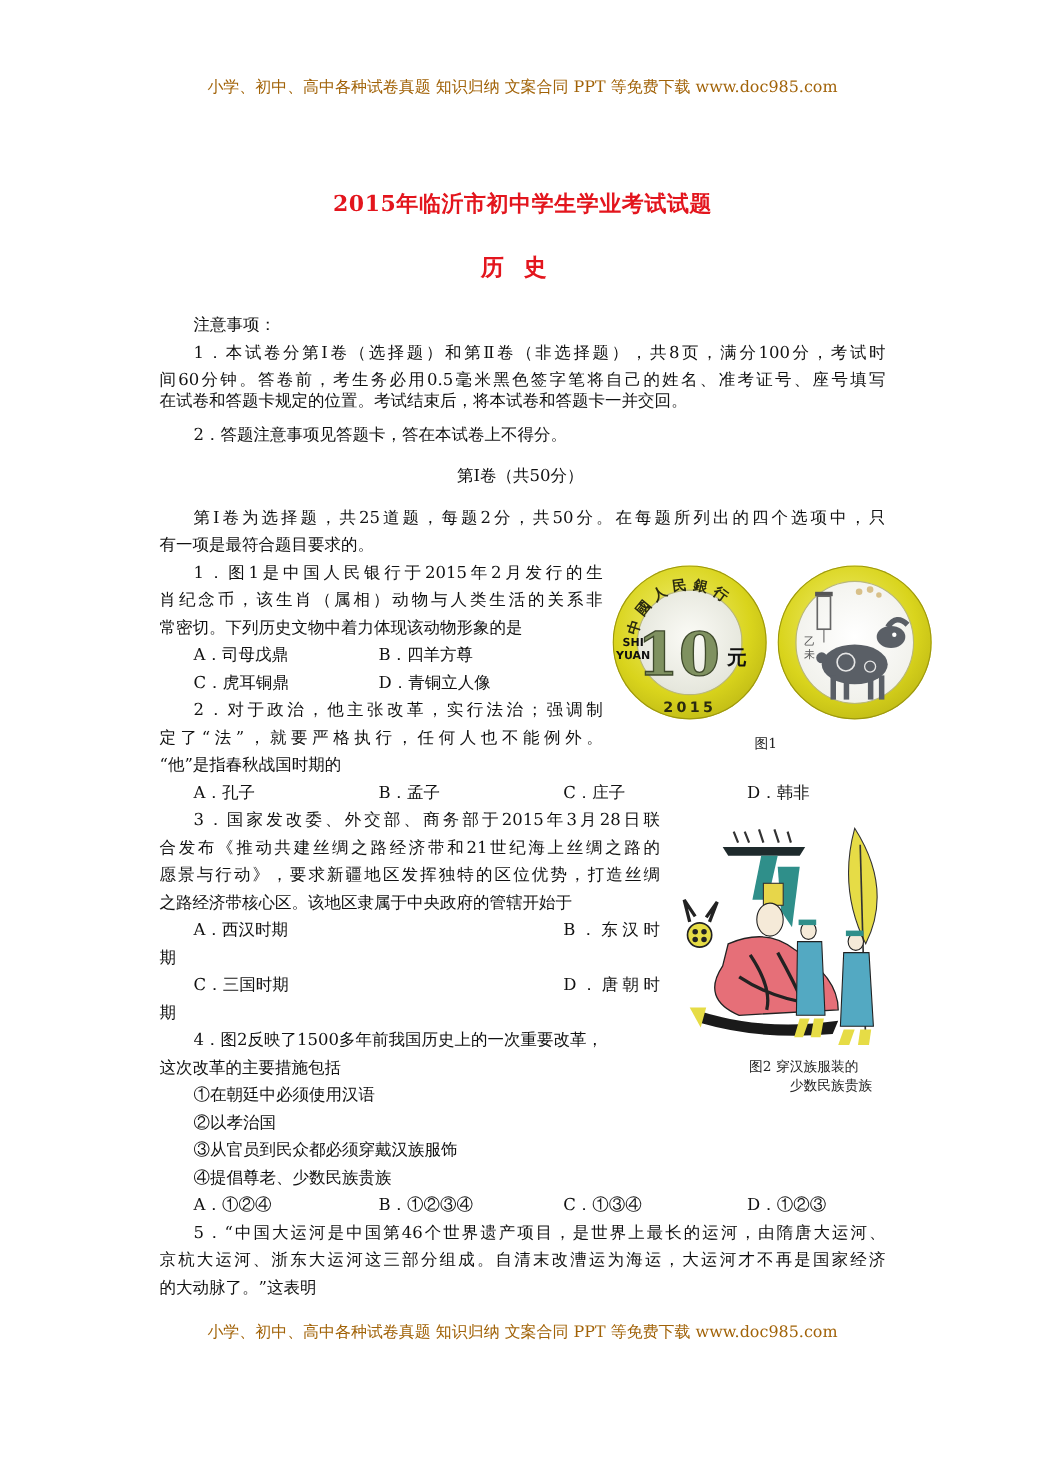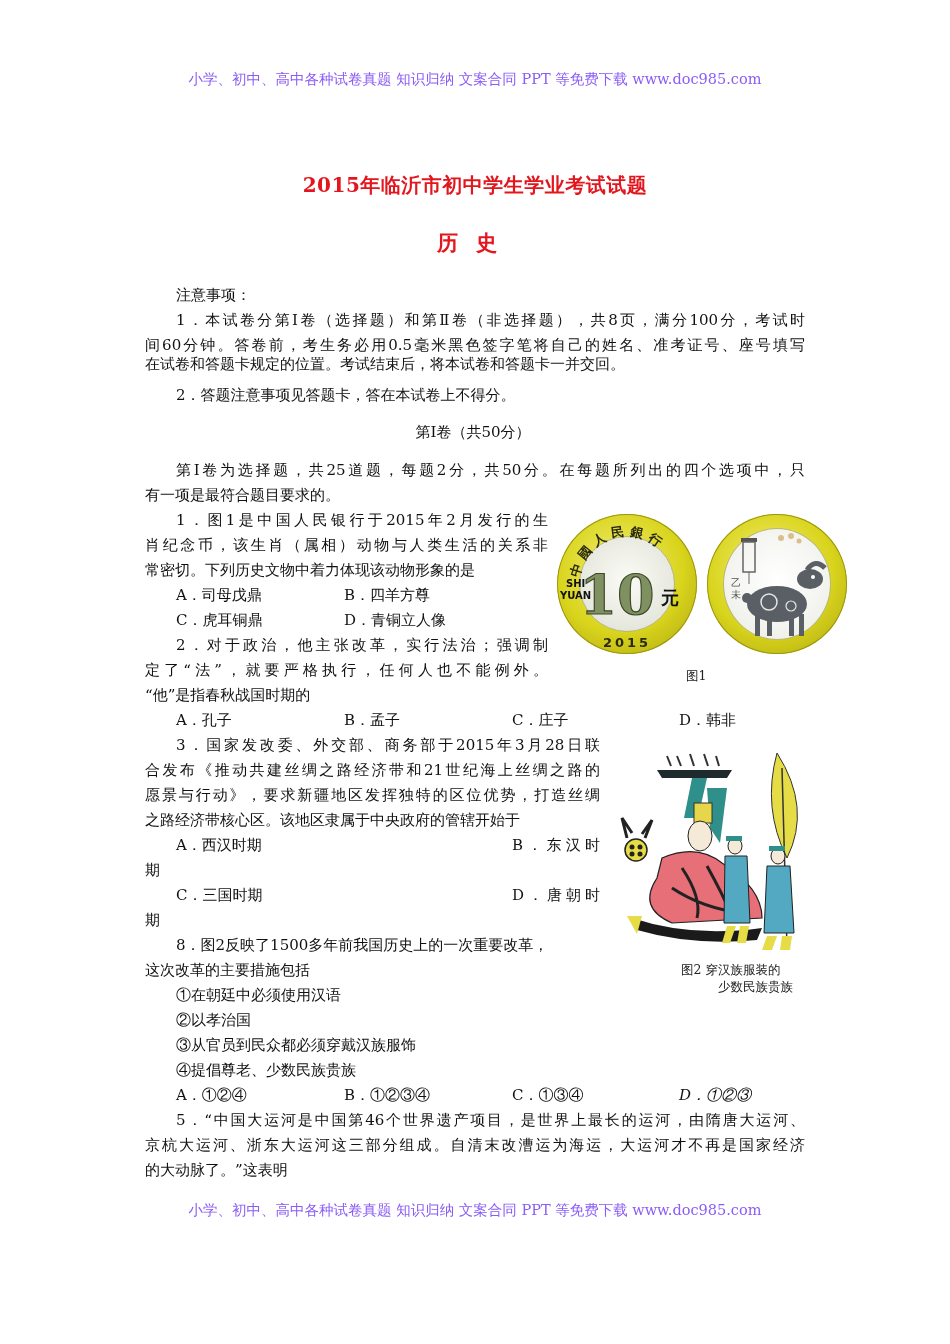--- a/index.html
+++ b/index.html
@@ -6,21 +6,21 @@
   html, body { width: 950px; height: 1344px; background: #ffffff; }
   body {
     position: relative;
     font-family: "DejaVu Serif", "Liberation Serif", serif;
     color: #111;
     overflow: hidden;
   }
   .abs { position: absolute; }
   .hdr {
     left: 0; width: 950px; text-align: center;
-    font-size: 14.5px; color: #8b5cf6; white-space: nowrap;
+    font-size: 14.5px; color: #a16207; white-space: nowrap;
     font-family: "DejaVu Serif", "Liberation Serif", serif;
   }
   .title {
     left: 0; width: 950px; text-align: center;
     font-size: 20px; font-weight: bold; color: #e3151d;
     letter-spacing: 0.5px;
   }
   .subject {
     left: 0; width: 950px; text-align: center;
     font-size: 21px; font-weight: bold; color: #e3151d;
@@ -101,30 +101,30 @@
 <div class="abs line q-just" style="top:758px;">合发布《推动共建丝绸之路经济带和21世纪海上丝绸之路的</div>
 <div class="abs line q-just" style="top:783px;">愿景与行动》，要求新疆地区发挥独特的区位优势，打造丝绸</div>
 <div class="abs line full" style="top:808px;">之路经济带核心区。该地区隶属于中央政府的管辖开始于</div>
 <div class="abs line" style="top:833px; left:176px;">A．西汉时期</div>
 <div class="abs line" style="top:833px; left:512px; width:88px; text-align:justify; text-align-last:justify;">B．东汉时</div>
 <div class="abs line full" style="top:858px;">期</div>
 <div class="abs line" style="top:883px; left:176px;">C．三国时期</div>
 <div class="abs line" style="top:883px; left:512px; width:88px; text-align:justify; text-align-last:justify;">D．唐朝时</div>
 <div class="abs line full" style="top:908px;">期</div>
 
-<div class="abs line" style="top:933px; left:176px;">8．图2反映了1500多年前我国历史上的一次重要改革，</div>
+<div class="abs line" style="top:933px; left:176px;">4．图2反映了1500多年前我国历史上的一次重要改革，</div>
 <div class="abs line full" style="top:958px;">这次改革的主要措施包括</div>
 <div class="abs line ind" style="top:983px;">①在朝廷中必须使用汉语</div>
 <div class="abs line ind" style="top:1008px;">②以孝治国</div>
 <div class="abs line ind" style="top:1033px;">③从官员到民众都必须穿戴汉族服饰</div>
 <div class="abs line ind" style="top:1058px;">④提倡尊老、少数民族贵族</div>
 <div class="abs line" style="top:1083px; left:176px;">A．①②④</div>
 <div class="abs line" style="top:1083px; left:344px;">B．①②③④</div>
 <div class="abs line" style="top:1083px; left:512px;">C．①③④</div>
-<div class="abs line" style="top:1083px; left:679px;font-style:italic;">D．①②③</div>
+<div class="abs line" style="top:1083px; left:679px;">D．①②③</div>
 
 <div class="abs line just-ind" style="top:1108px;">5．“中国大运河是中国第46个世界遗产项目，是世界上最长的运河，由隋唐大运河、</div>
 <div class="abs line just" style="top:1133px;">京杭大运河、浙东大运河这三部分组成。自清末改漕运为海运，大运河才不再是国家经济</div>
 <div class="abs line full" style="top:1158px;">的大动脉了。”这表明</div>
 
 <div class="abs" style="left:557px; top:512px; width:250px; height:160px;">
 
   <div class="coin" style="left:0; top:2px; width:140px; height:140px;">
     <div class="coin-inner" style="left:22px; top:22px; width:96px; height:96px;"></div>
     <svg width="140" height="140" viewBox="0 0 140 140" style="position:absolute;left:0;top:0;">

